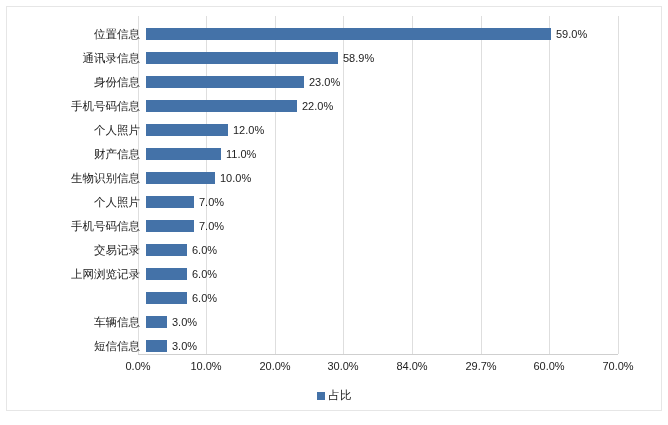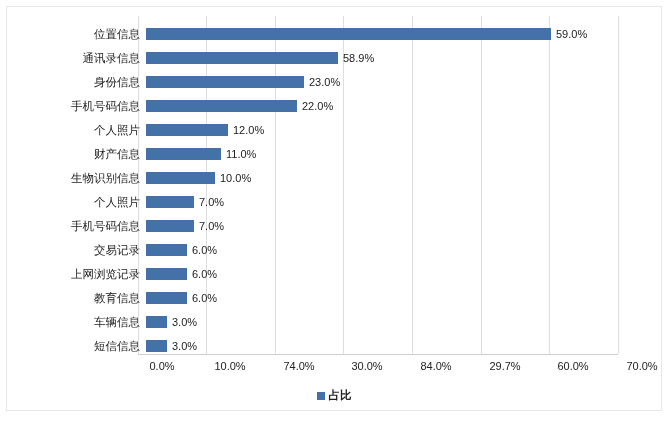--- a/index.html
+++ b/index.html
@@ -99,31 +99,29 @@
     height: 1px;
     background: #cfcfcf;
   }
   .tick-label {
     position: absolute;
     top: 344px;
     font-size: 11px;
     color: #222222;
     transform: translateX(-50%);
     white-space: nowrap;
-    margin-left: 24px;
   }
   .legend {
     position: absolute;
     left: 0;
     top: 372px;
     width: 632px;
     text-align: center;
     font-size: 11.5px;
     color: #222222;
-    font-weight: bold;
   }
   .legend-swatch {
     display: inline-block;
     width: 8px;
     height: 8px;
     background: #4472a8;
     margin-right: 4px;
     vertical-align: middle;
   }
   .legend-text {
@@ -145,21 +143,21 @@
       <div class="gridline" style="left:257px"></div>
       <div class="gridline" style="left:325px"></div>
       <div class="gridline" style="left:394px"></div>
       <div class="gridline" style="left:463px"></div>
       <div class="gridline" style="left:531px"></div>
       <div class="gridline" style="left:600px"></div>
       <div class="axis-line"></div>
 
       <div class="tick-label" style="left:120px">0.0%</div>
       <div class="tick-label" style="left:188px">10.0%</div>
-      <div class="tick-label" style="left:257px">74.0%</div>
+      <div class="tick-label" style="left:257px">20.0%</div>
       <div class="tick-label" style="left:325px">30.0%</div>
       <div class="tick-label" style="left:394px">84.0%</div>
       <div class="tick-label" style="left:463px">29.7%</div>
       <div class="tick-label" style="left:531px">60.0%</div>
       <div class="tick-label" style="left:600px">70.0%</div>
     </div>
 
     <div class="rows">
       <div class="row" style="top:11px">
         <div class="cat-label">位置信息</div>
@@ -210,21 +208,20 @@
         <div class="cat-label">交易记录</div>
         <div class="bar" style="width:41px"></div>
         <div class="val-label" style="left:166px">6.0%</div>
       </div>
       <div class="row" style="top:251px">
         <div class="cat-label">上网浏览记录</div>
         <div class="bar" style="width:41px"></div>
         <div class="val-label" style="left:166px">6.0%</div>
       </div>
       <div class="row" style="top:275px">
-        <div class="cat-label">教育信息</div>
         <div class="bar" style="width:41px"></div>
         <div class="val-label" style="left:166px">6.0%</div>
       </div>
       <div class="row" style="top:299px">
         <div class="cat-label">车辆信息</div>
         <div class="bar" style="width:21px"></div>
         <div class="val-label" style="left:146px">3.0%</div>
       </div>
       <div class="row" style="top:323px">
         <div class="cat-label">短信信息</div>

